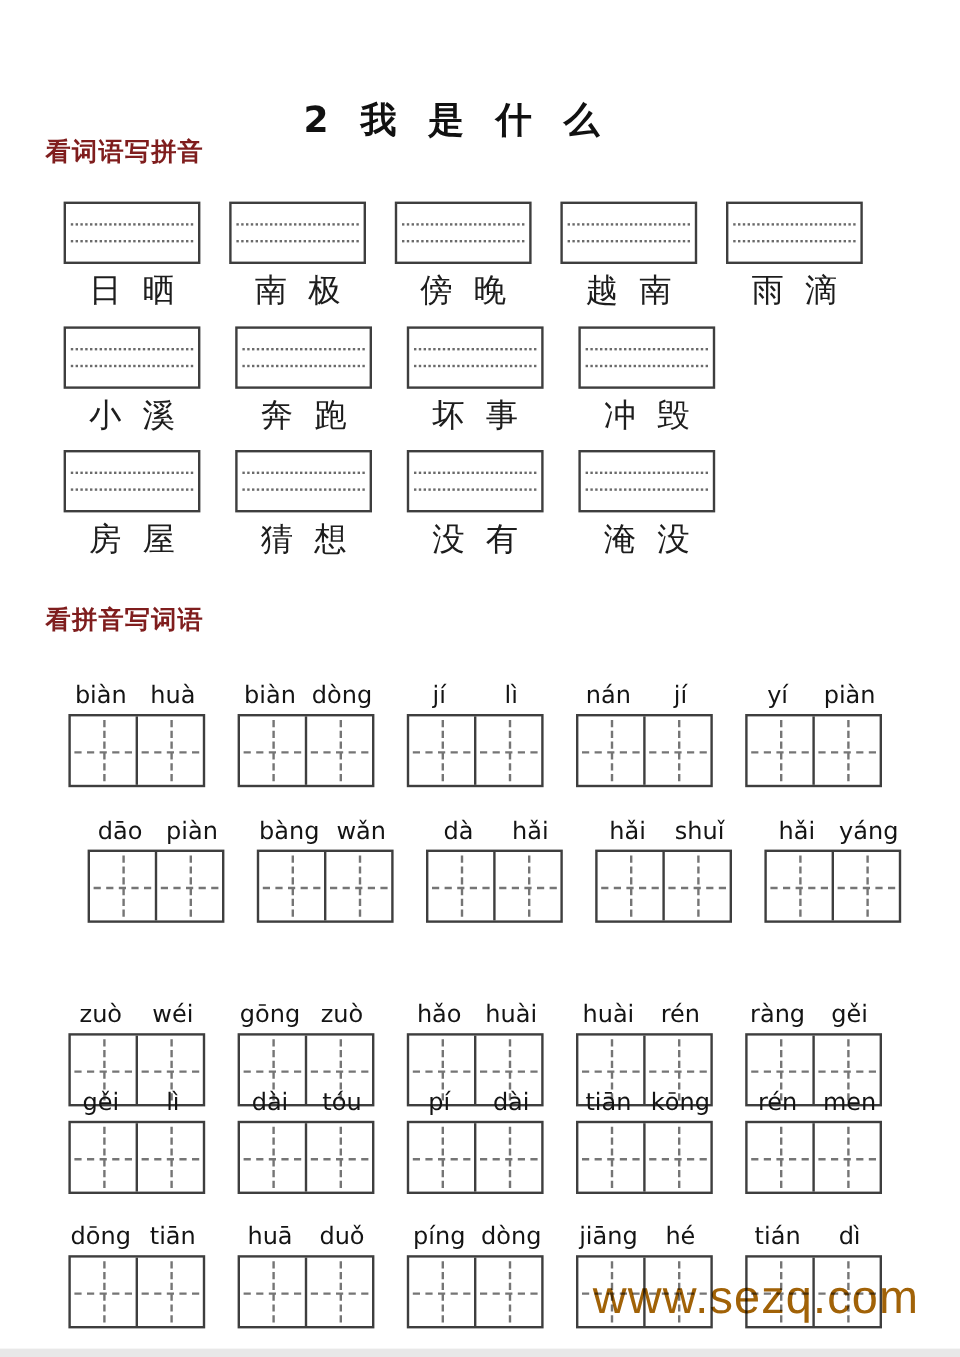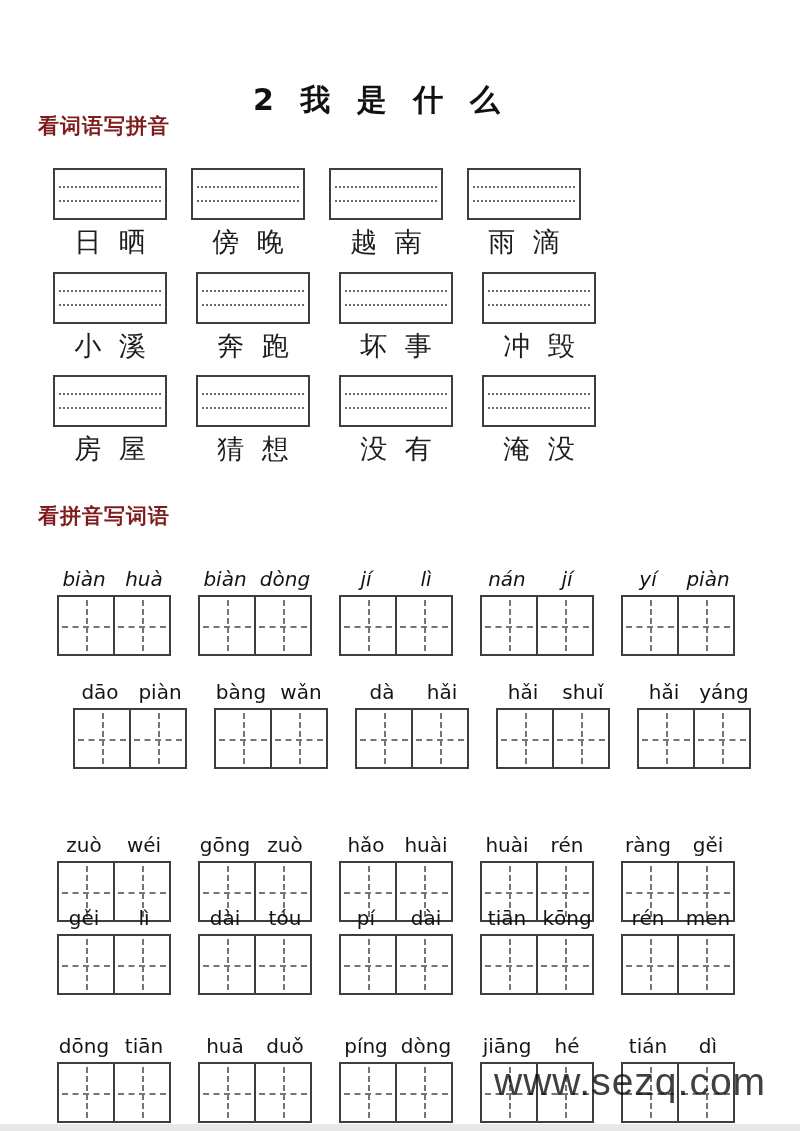--- a/index.html
+++ b/index.html
@@ -54,39 +54,43 @@
   .gcell::before{
     content:"";position:absolute;top:3px;bottom:3px;left:50%;
     border-left:2px dashed #757575;
   }
   .gcell::after{
     content:"";position:absolute;left:3px;right:3px;top:50%;
     border-top:2px dashed #757575;
   }
   .watermark{
     position:absolute;left:494px;top:1060px;
-    font-size:39px;letter-spacing:1px;color:#404040;
+    font-size:39px;letter-spacing:1px;color:#a16207;
     font-family:"Liberation Sans","DejaVu Sans",sans-serif;
     mix-blend-mode:multiply;white-space:nowrap;
   }
 </style>
 </head>
 <body>
 
 <div class="page">
   <h1 class="title">2 我 是 什 么</h1>
   <div class="heading s1h">看词语写拼音</div>
   <div id="s1">
       <div class="row s1row" style="top: 168px; gap: 24px;">
         <div class="cellcol">
           <div class="pbox"></div>
           <div class="word">日 晒</div>
         </div>
         <div class="cellcol">
           <div class="pbox"></div>
+          <div class="word">南 极</div>
+        </div>
+        <div class="cellcol">
+          <div class="pbox"></div>
           <div class="word">傍 晚</div>
         </div>
         <div class="cellcol">
           <div class="pbox"></div>
           <div class="word">越 南</div>
         </div>
         <div class="cellcol">
           <div class="pbox"></div>
           <div class="word">雨 滴</div>
         </div>
@@ -123,21 +127,21 @@
           <div class="word">没 有</div>
         </div>
         <div class="cellcol">
           <div class="pbox"></div>
           <div class="word">淹 没</div>
         </div>
       </div>
     </div>
   <div class="heading s2h">看拼音写词语</div>
   <div id="s2">
-      <div class="row s2row" style="top: 566px; font-style: italic;">
+      <div class="row s2row" style="top: 566px;">
         <div class="cellcol">
           <div class="pin">
             <span>biàn</span>
             <span>huà</span>
           </div>
           <div class="gridpair">
             <div class="gcell"></div>
             <div class="gcell"></div>
           </div>
         </div>
@@ -331,21 +335,21 @@
           <div class="pin">
             <span>rén</span>
             <span>men</span>
           </div>
           <div class="gridpair">
             <div class="gcell"></div>
             <div class="gcell"></div>
           </div>
         </div>
       </div>
-      <div class="row s2row" style="top: 1017px; margin-top: 16px;">
+      <div class="row s2row" style="top: 1017px;">
         <div class="cellcol">
           <div class="pin">
             <span>dōng</span>
             <span>tiān</span>
           </div>
           <div class="gridpair">
             <div class="gcell"></div>
             <div class="gcell"></div>
           </div>
         </div>

